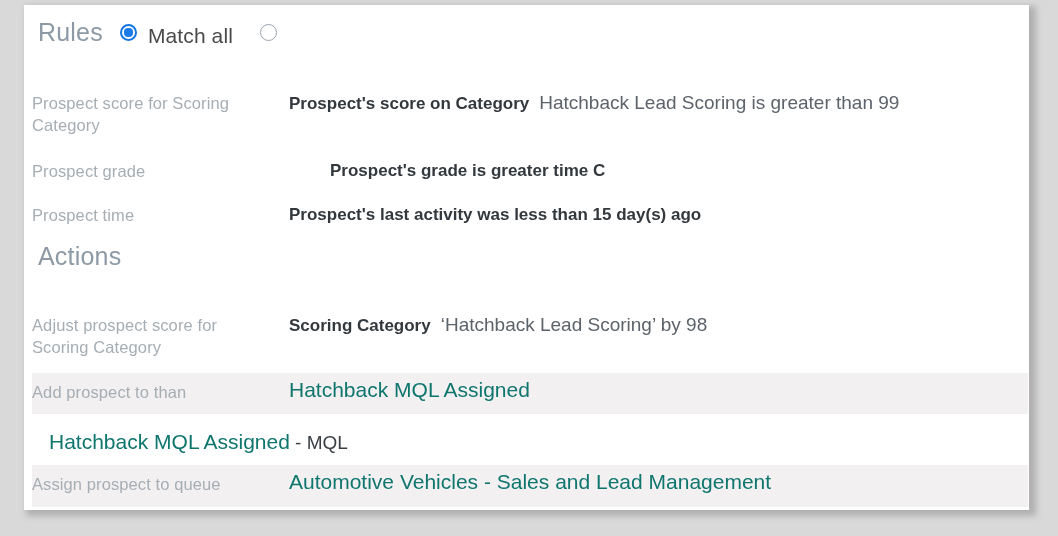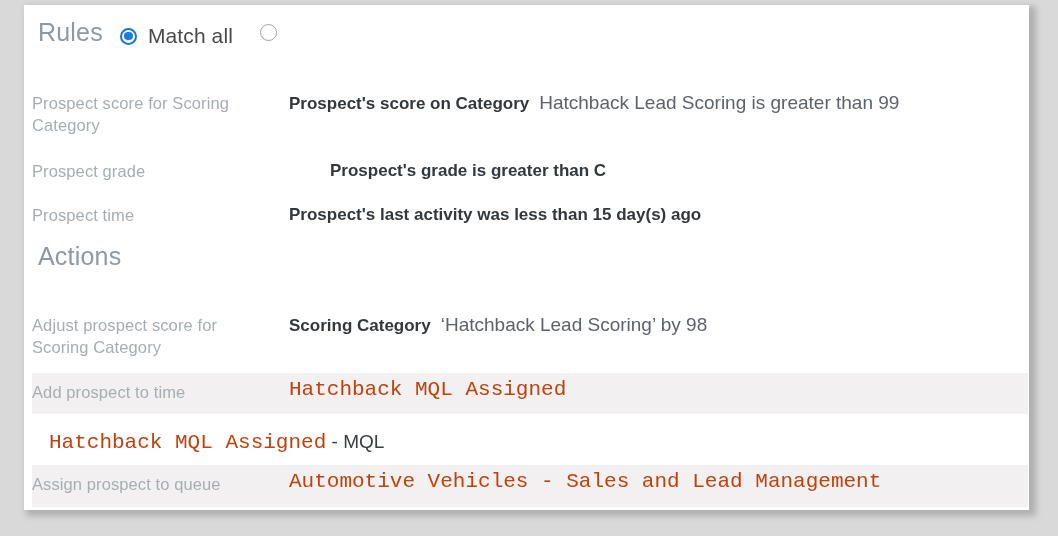--- a/index.html
+++ b/index.html
@@ -53,21 +53,21 @@
     letter-spacing: .2px;
     white-space: nowrap;
   }
   #rules-heading { left: 14px; top: 13px; }
   #actions-heading { left: 14px; top: 237px; }
 
   
   .radio-option {
     position: absolute;
     display: flex;
-    align-items: center;
+    align-items: flex-start;
     gap: 11px;
     cursor: pointer;
     white-space: nowrap;
   }
   #opt-match-all { left: 96px; top: 19px; }
   #opt-match-any { left: 236px; top: 19px; }
 
   .radio-outer {
     width: 17px; height: 17px;
     border-radius: 50%;
@@ -133,25 +133,24 @@
     white-space: nowrap;
   }
   .row-value .plain {
     font-weight: 400;
     color: #5d636a;
     font-size: 19px;
     margin-left: 10px;
   }
   .row-value .link {
     font-weight: 400;
-    color: #c2410c;
+    color: #0f766e;
     font-size: 20px;
     text-decoration: none;
     cursor: pointer;
-    font-family: Liberation Mono, monospace;
   }
   .row-value .link.lg { font-size: 21px; }
   .row-value .suffix {
     font-weight: 400;
     color: #3a3f44;
     font-size: 19px;
   }
 
   
   #row-score      { top: 84px;  height: 56px; }
@@ -191,42 +190,42 @@
     <div class="row" id="row-score">
       <div class="row-label">Prospect score for Scoring Category</div>
       <div class="row-value">
         <span>Prospect's score on Category</span><span class="plain">Hatchback Lead Scoring is greater than 99</span>
       </div>
     </div>
 
     <div class="row" id="row-grade">
       <div class="row-label">Prospect grade</div>
       <div class="row-value">
-        <span>Prospect's grade is greater than C</span>
+        <span>Prospect's grade is greater time C</span>
       </div>
     </div>
 
     <div class="row" id="row-time">
       <div class="row-label">Prospect time</div>
       <div class="row-value">
         <span>Prospect's last activity was less than 15 day(s) ago</span>
       </div>
     </div>
 
     <div class="section-heading" id="actions-heading">Actions</div>
 
     <div class="row" id="row-adjust">
       <div class="row-label">Adjust prospect score for Scoring Category</div>
       <div class="row-value">
         <span>Scoring Category</span><span class="plain">‘Hatchback Lead Scoring’ by 98</span>
       </div>
     </div>
 
     <div class="row striped" id="row-addlist">
-      <div class="row-label">Add prospect to time</div>
+      <div class="row-label">Add prospect to than</div>
       <div class="row-value">
         <a class="link lg" href="#">Hatchback MQL Assigned</a>
       </div>
     </div>
 
     <div class="row" id="row-crm">
       <div class="row-value">
         <a class="link lg" href="#">Hatchback MQL Assigned</a><span class="suffix"> - MQL</span>
       </div>
     </div>

